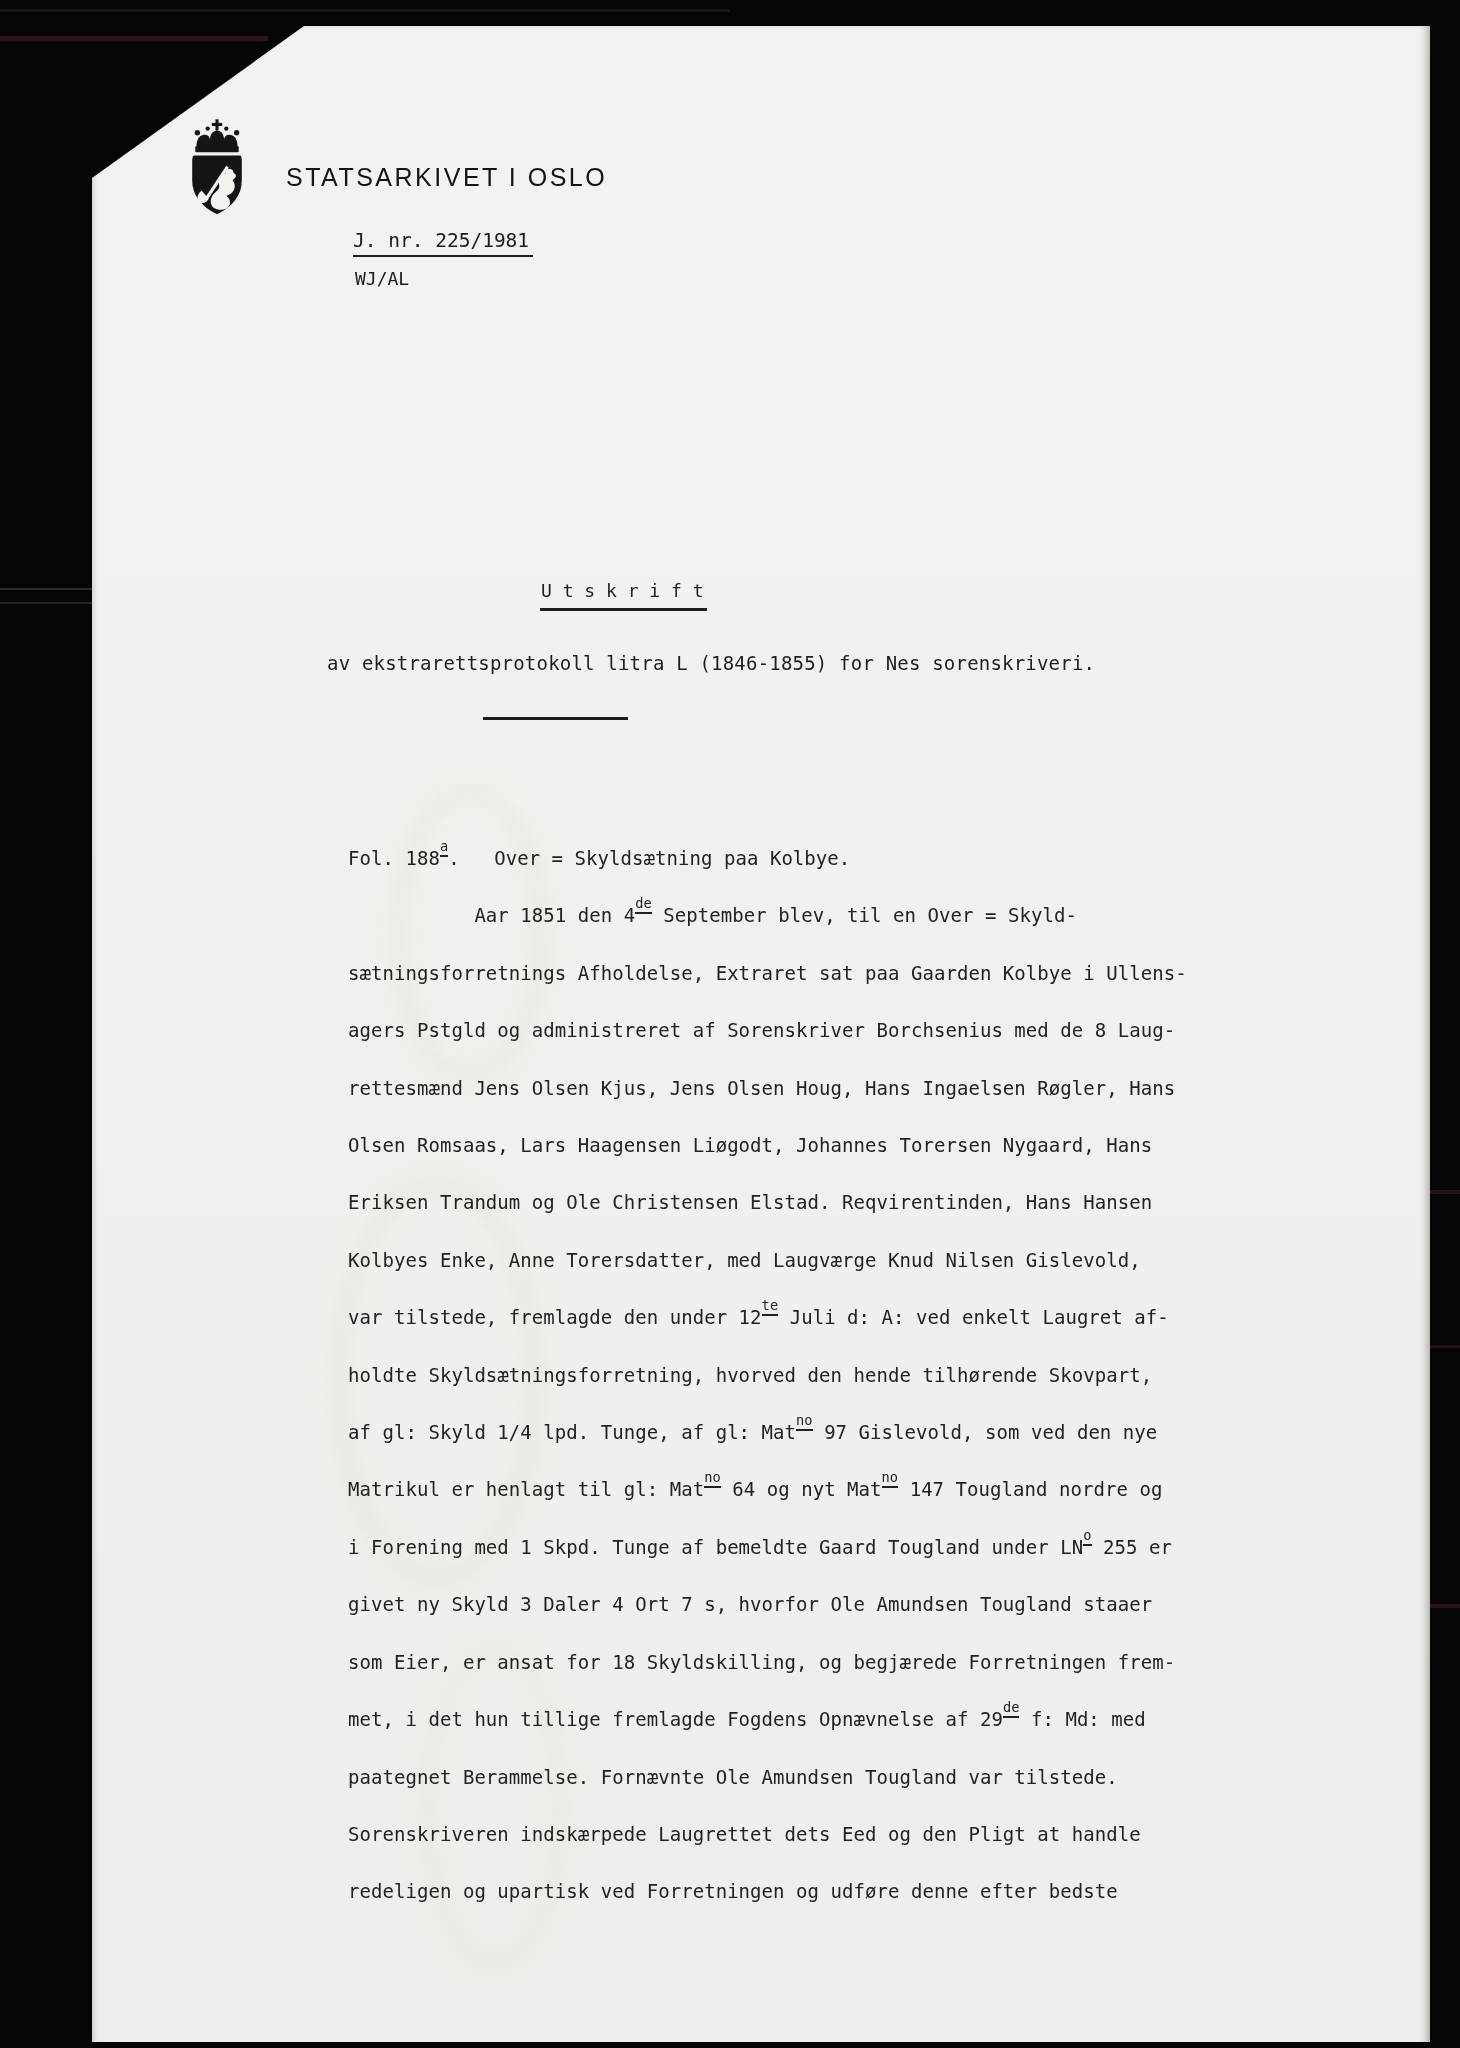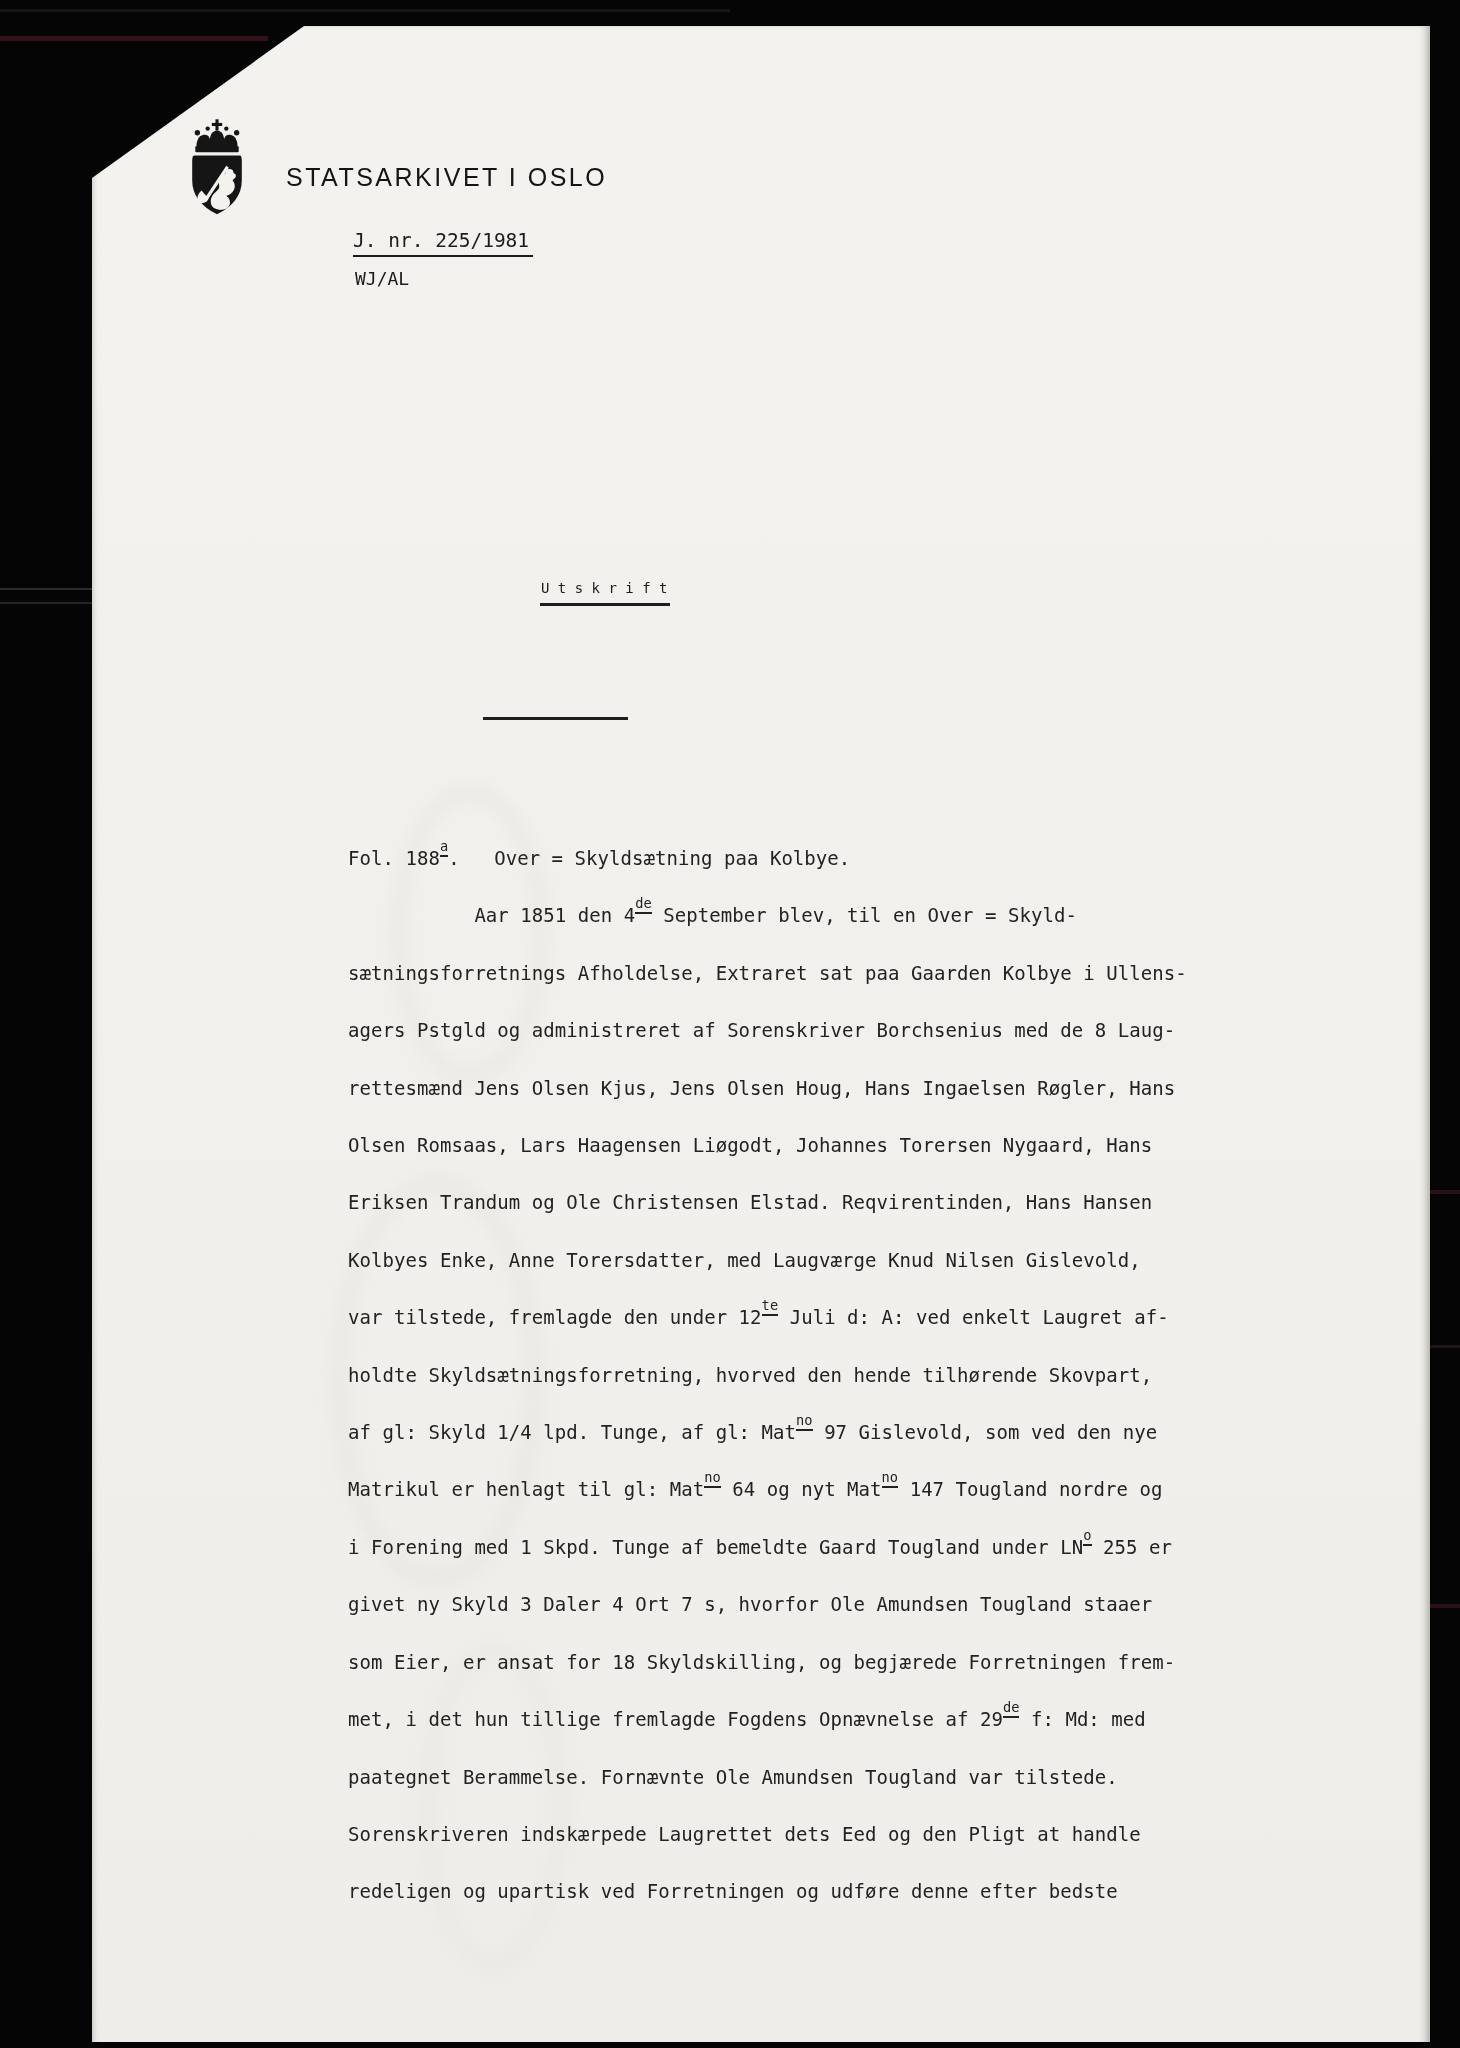--- a/index.html
+++ b/index.html
@@ -38,21 +38,21 @@
     font-size:19.5px;color:#1c1c1c;white-space:pre;
     border-bottom:2px solid #1c1c1c;padding:0 4px 3px 0;
   }
   .initials{
     position:absolute;left:355px;top:268px;
     font-size:18px;color:#1c1c1c;white-space:pre;
   }
 
   .doc-title{
     position:absolute;left:540px;top:580px;
-    font-size:14px;color:#1e1e1e;white-space:pre;
+    font-size:18px;color:#1e1e1e;white-space:pre;
     border-bottom:3px solid #1e1e1e;padding:0 3px 7px 1px;
   }
   .doc-subtitle{
     position:absolute;left:327px;top:652px;
     font-size:19px;color:#1e1e1e;white-space:pre;letter-spacing:.2px;
   }
   .separator-rule{
     position:absolute;left:483px;top:717px;width:145px;height:3px;background:#1e1e1e;
   }
 
@@ -94,20 +94,21 @@
       <path d="M30,88 q-7,-2 -6,-9 q1,-5 5,-8 q4,-3 3,-7 q-1,-4 1,-7 q2,-3 5,-3 q0,-5 4,-5 q4,0 4,4 q3,1 2,4 l-3,3 q4,5 1,10 q-2,4 -7,5 q5,4 3,9 q-2,6 -12,4 z"></path>
       <path d="M32,88 q8,1 10,-5 l-2.5,-1.5 q-2,4 -8,4 z"></path>
     </g>
   </svg>
 
   <div class="org-name">STATSARKIVET I OSLO</div>
   <div class="journal-no">J. nr. 225/1981</div>
   <div class="initials">WJ/AL</div>
 
   <div class="doc-title">U t s k r i f t</div>
+  <div class="doc-subtitle">av ekstrarettsprotokoll litra L (1846-1855) for Nes sorenskriveri.</div>
   <div class="separator-rule"></div>
 
   <div class="body-text"><div>Fol. 188<sup>a</sup>.   Over = Skyldsætning paa Kolbye.</div><div>           Aar 1851 den 4<sup>de</sup> September blev, til en Over = Skyld-</div><div>sætningsforretnings Afholdelse, Extraret sat paa Gaarden Kolbye i Ullens-</div><div>agers Pstgld og administreret af Sorenskriver Borchsenius med de 8 Laug-</div><div>rettesmænd Jens Olsen Kjus, Jens Olsen Houg, Hans Ingaelsen Røgler, Hans</div><div>Olsen Romsaas, Lars Haagensen Liøgodt, Johannes Torersen Nygaard, Hans</div><div>Eriksen Trandum og Ole Christensen Elstad. Reqvirentinden, Hans Hansen</div><div>Kolbyes Enke, Anne Torersdatter, med Laugværge Knud Nilsen Gislevold,</div><div>var tilstede, fremlagde den under 12<sup>te</sup> Juli d: A: ved enkelt Laugret af-</div><div>holdte Skyldsætningsforretning, hvorved den hende tilhørende Skovpart,</div><div>af gl: Skyld 1/4 lpd. Tunge, af gl: Mat<sup>no</sup> 97 Gislevold, som ved den nye</div><div>Matrikul er henlagt til gl: Mat<sup>no</sup> 64 og nyt Mat<sup>no</sup> 147 Tougland nordre og</div><div>i Forening med 1 Skpd. Tunge af bemeldte Gaard Tougland under LN<sup>o</sup> 255 er</div><div>givet ny Skyld 3 Daler 4 Ort 7 s, hvorfor Ole Amundsen Tougland staaer</div><div>som Eier, er ansat for 18 Skyldskilling, og begjærede Forretningen frem-</div><div>met, i det hun tillige fremlagde Fogdens Opnævnelse af 29<sup>de</sup> f: Md: med</div><div>paategnet Berammelse. Fornævnte Ole Amundsen Tougland var tilstede.</div><div>Sorenskriveren indskærpede Laugrettet dets Eed og den Pligt at handle</div><div>redeligen og upartisk ved Forretningen og udføre denne efter bedste</div></div>
 
   <div class="band band-top"></div>
   <div class="band band-left"></div>
   <div class="band band-right"></div>
   <div class="band band-bottom"></div>
   <div class="corner-cut"></div>
 

